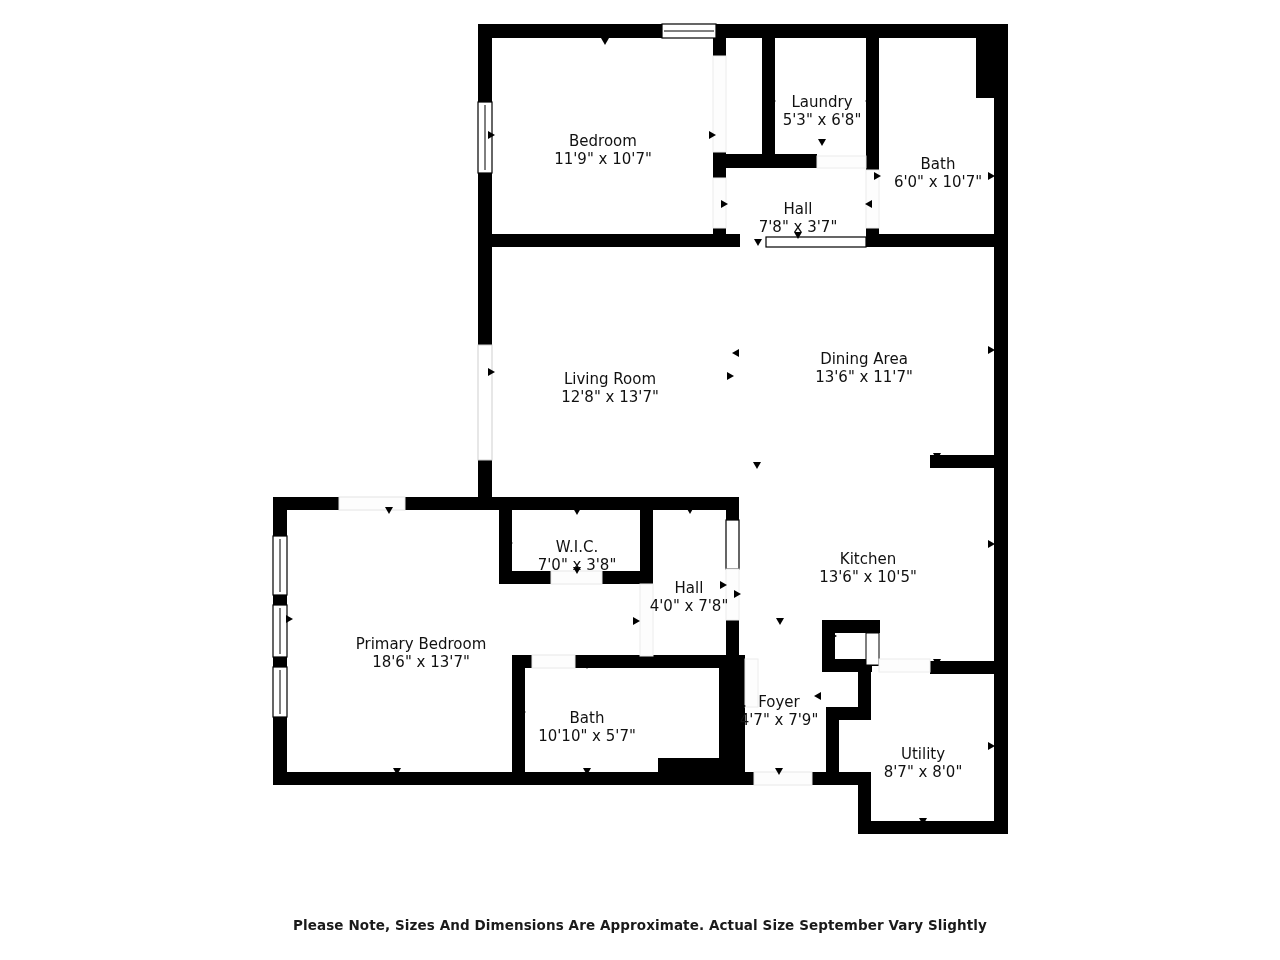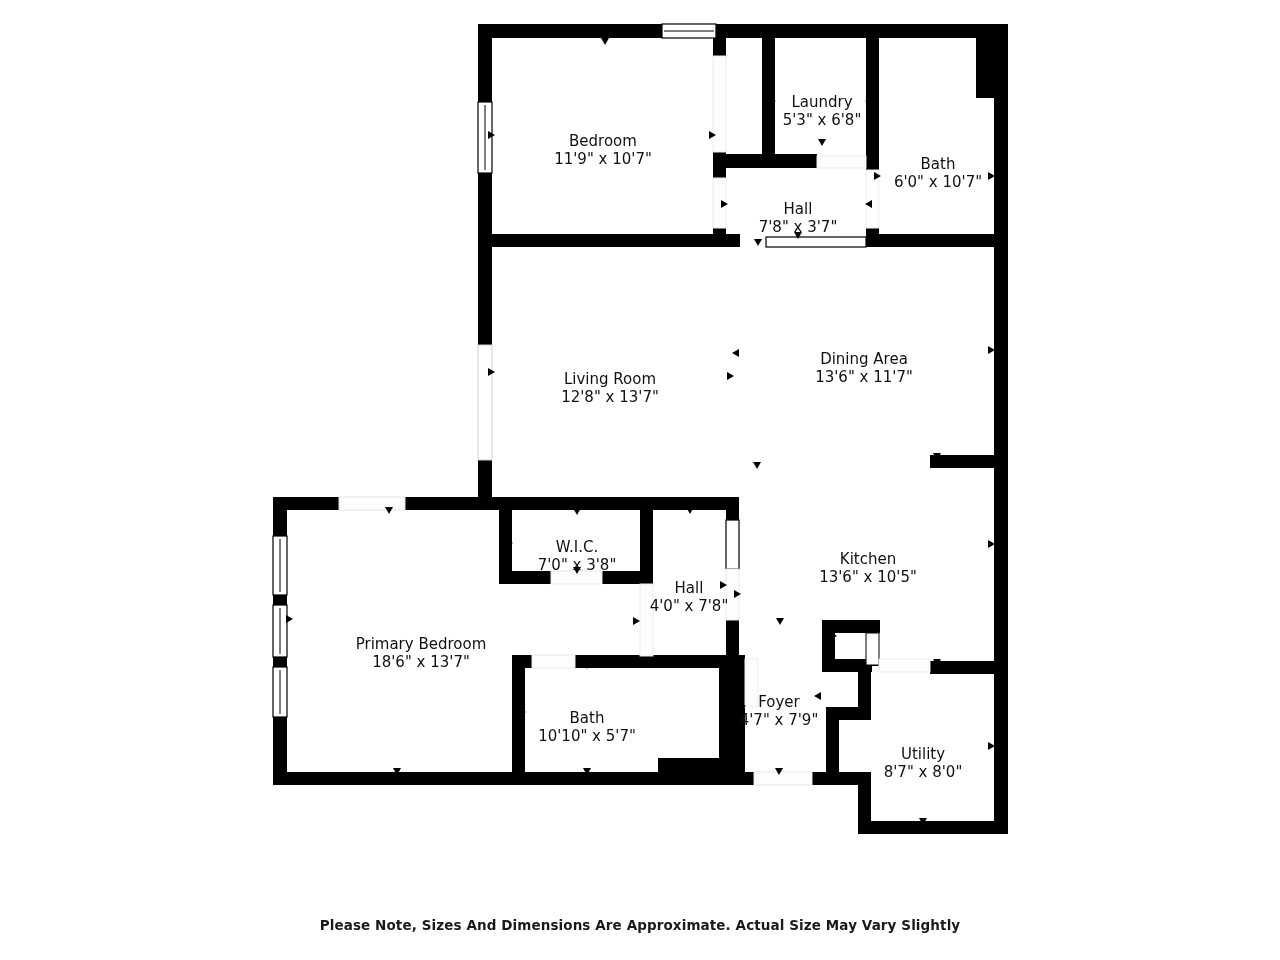--- a/index.html
+++ b/index.html
@@ -348,15 +348,15 @@
 
       <text class="rm-label" x="779" y="702">Foyer</text>
       <text class="rm-dims" x="779" y="720">4'7" x 7'9"</text>
 
       <text class="rm-label" x="923" y="754">Utility</text>
       <text class="rm-dims" x="923" y="772">8'7" x 8'0"</text>
     </g>
 
   </svg>
 
-  <div class="footer-note">Please Note, Sizes And Dimensions Are Approximate. Actual Size May Vary Slightly</div>
+  <div class="footer-note">Please Note, Sizes And Dimensions Are Approximate. Actual Size September Vary Slightly</div>
 
 </div>
 
 </body></html>

